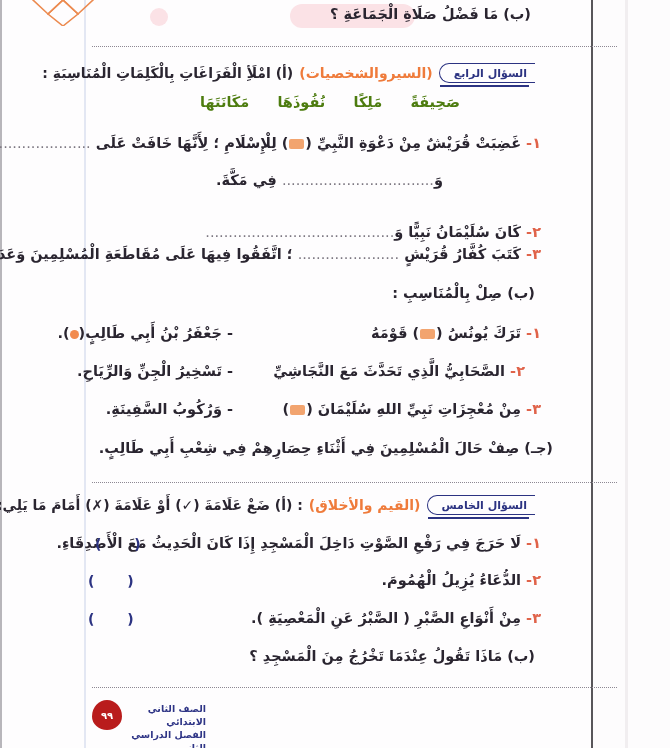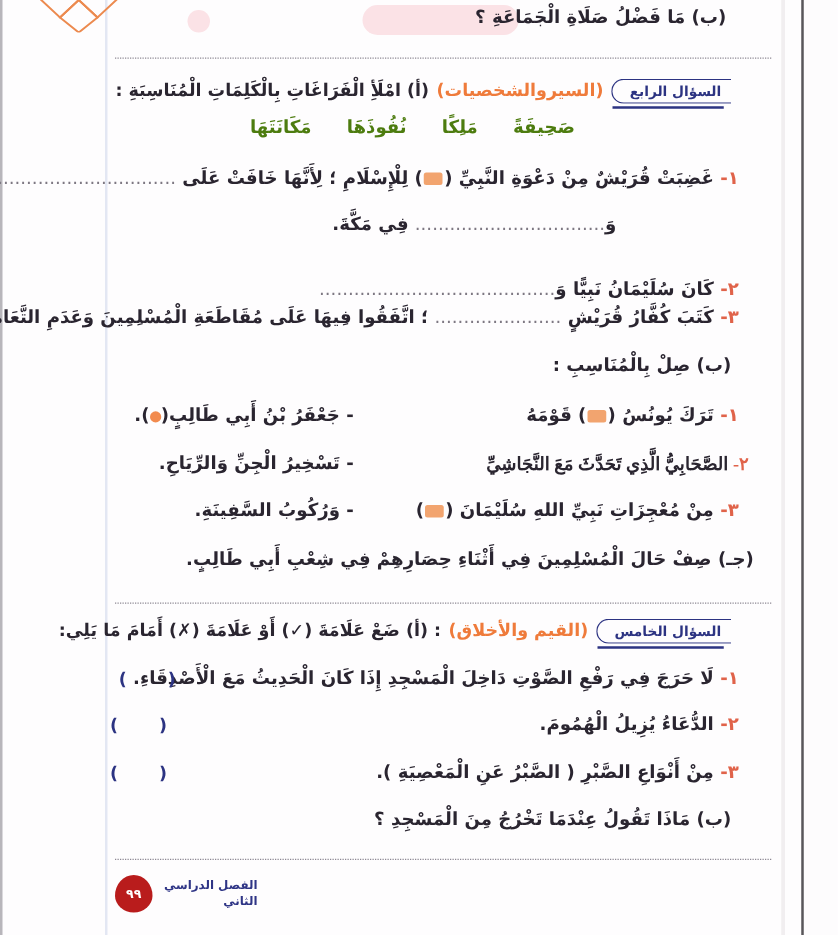--- a/index.html
+++ b/index.html
@@ -4,21 +4,21 @@
 <style>
   html, body { margin: 0; padding: 0; }
   body {
     width: 670px; height: 748px; overflow: hidden;
     background: #fdfcfd;
     font-family: "DejaVu Sans", sans-serif;
     color: #231f2a;
     position: relative;
   }
   .page {
-    position: absolute; left: 0; top: 0; width: 643px; height: 748px;
+    position: absolute; left: 0; top: 0; width: 593px; height: 748px;
     background: #fefdfe;
   }
   .left-edge { position: absolute; left: 0; top: 0; width: 2px; height: 748px; background: #b8b6bb; }
   .right-edge { position: absolute; right: 0; top: 0; width: 2px; height: 748px; background: #58565a; }
   .margin-line { position: absolute; left: 84px; top: 0; width: 2px; height: 748px; background: #e3e7f3; }
   .margin-line-r { position: absolute; left: 625px; top: 0; width: 3px; height: 748px; background: #f1eef0; }
   .ghost-pill { position: absolute; left: 290px; top: 4px; width: 125px; height: 24px; border-radius: 12px; background: #fbe2e6; }
   .ghost-circle { position: absolute; left: 150px; top: 8px; width: 18px; height: 18px; border-radius: 50%; background: #fbe2e6; }
 
   .ornament { position: absolute; left: 28px; top: -14px; width: 70px; height: 40px; }
@@ -120,21 +120,21 @@
     <span class="dots">......................</span>
     <span>؛ اتَّفَقُوا فِيهَا عَلَى مُقَاطَعَةِ الْمُسْلِمِينَ وَعَدَمِ التَّعَامُلِ مَعَهُمْ.</span>
   </div>
 
   <div class="line" style="right:58px; top:285px;">(ب) صِلْ بِالْمُنَاسِبِ :</div>
 
   <div class="line" style="right:52px; top:325px;">
     <span class="num">١-</span>
     <span>تَرَكَ يُونُسُ (</span><span class="pbuh"></span><span>) قَوْمَهُ</span>
   </div>
-  <div class="line" style="right:44px; top:363px;font-family:Liberation Serif, serif;">
+  <div class="line" style="right:68px; top:363px;">
     <span class="num">٢-</span>
     <span>الصَّحَابِيُّ الَّذِي تَحَدَّثَ مَعَ النَّجَاشِيِّ</span>
   </div>
   <div class="line" style="right:52px; top:401px;">
     <span class="num">٣-</span>
     <span>مِنْ مُعْجِزَاتِ نَبِيِّ اللهِ سُلَيْمَانَ (</span><span class="pbuh"></span><span>)</span>
   </div>
 
   <div class="line" style="right:360px; top:325px;">
     <span>- جَعْفَرُ بْنُ أَبِي طَالِبٍ(</span><span class="pbuh-sm"></span><span>).</span>
@@ -172,16 +172,17 @@
 
   <div class="line" style="right:58px; top:648px;">(ب) مَاذَا تَقُولُ عِنْدَمَا تَخْرُجُ مِنَ الْمَسْجِدِ ؟</div>
 
   <div class="divider" style="top:687px;"></div>
 
   <div class="footer">
     <div class="drop">
       <span>٩٩</span>
     </div>
     <div class="footer-text">
+      <div>الصف الثاني الابتدائي</div>
       <div>الفصل الدراسي الثاني</div>
     </div>
   </div>
 </div>
 
 </body></html>

